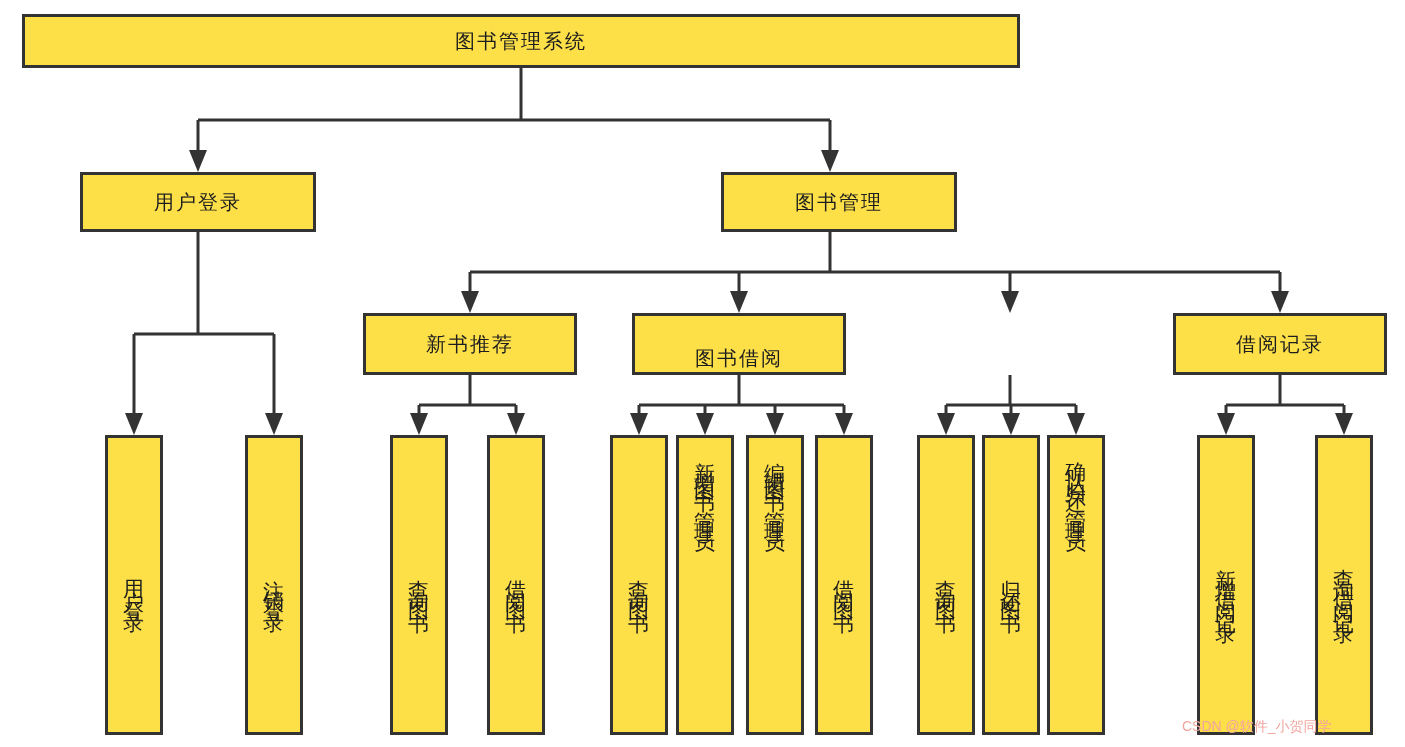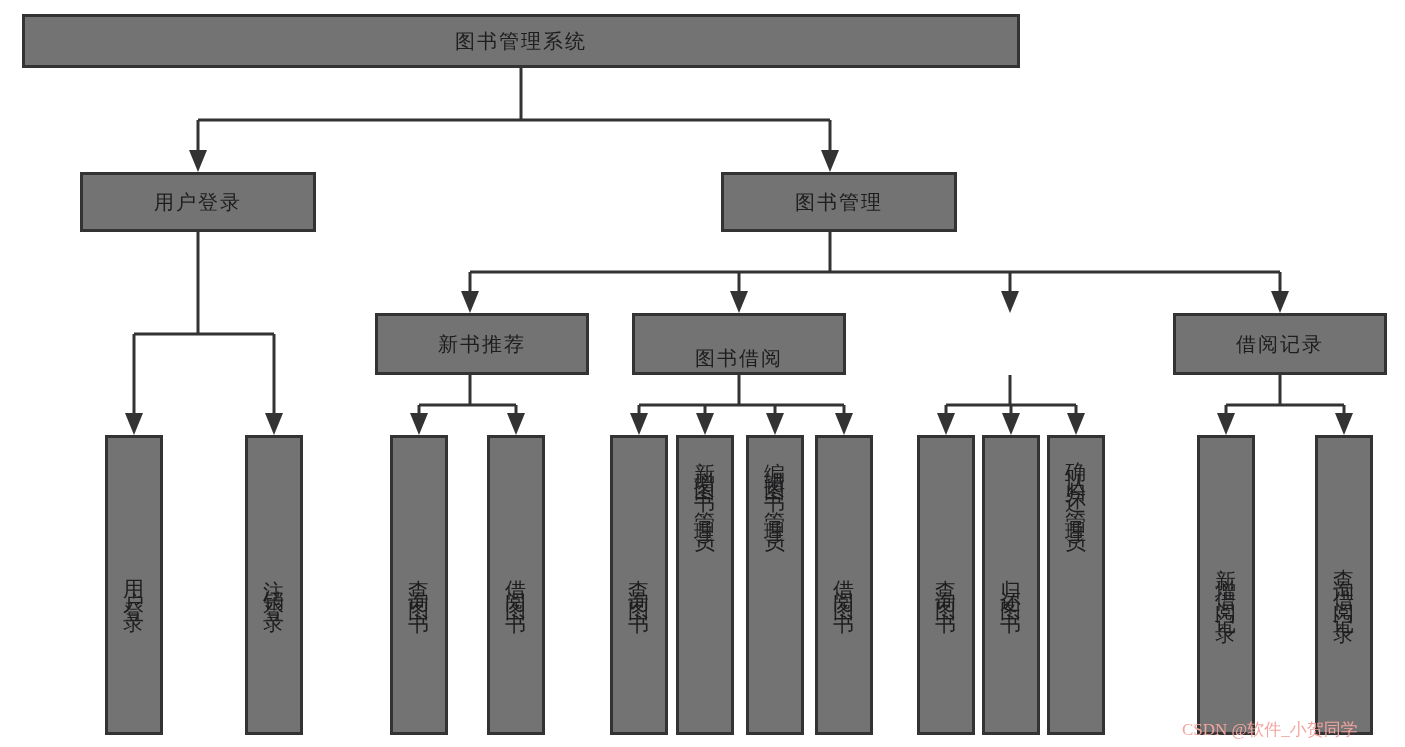--- a/index.html
+++ b/index.html
@@ -7,44 +7,44 @@
     --background:#ffffff; --watermark:#f2a59f;
   }
   *{ box-sizing:border-box; margin:0; padding:0; }
   html,body{ background:var(--background); }
   body{ font-family:"Liberation Sans","DejaVu Sans",sans-serif; color:var(--text); }
   .canvas{ position:relative; width:1405px; height:747px; background:var(--background); overflow:hidden; }
   .wires{ position:absolute; left:0; top:0; width:1405px; height:747px; }
   .wires line{ stroke:var(--line); stroke-width:3; }
   .wires polygon{ fill:var(--line); }
   .node{
-    position:absolute; background:#737373; border:3px solid var(--box-border);
+    position:absolute; background:#fde047; border:3px solid var(--box-border);
     display:flex; align-items:center; justify-content:center;
     font-size:20px; letter-spacing:2px; color:var(--text);
   }
   .root{ left:22px; top:14px; width:998px; height:54px; }
   .lvl2{ width:236px; height:60px; top:172px; }
   .lvl2.a{ left:80px; } .lvl2.b{ left:721px; }
   .lvl3{ width:214px; height:62px; top:313px; }
-  .lvl3.c1{ left:375px; } .lvl3.c2{ left:632px;align-items:flex-end; } .lvl3.c3{ left:903px; } .lvl3.c4{ left:1173px; }
+  .lvl3.c1{ left:363px; } .lvl3.c2{ left:632px;align-items:flex-end; } .lvl3.c3{ left:903px; } .lvl3.c4{ left:1173px; }
   .leaf{ width:58px; height:300px; top:435px; }
   .leaf .vlabel{
     writing-mode:vertical-lr; text-orientation:upright;
     font-size:21px; letter-spacing:11px; line-height:1; white-space:nowrap;
   }
   .leaf.tall{ align-items:flex-start; }
   .leaf.tall .vlabel{ padding-top:7px; letter-spacing:10px; }
   .g1a{ left:105px; } .g1b{ left:245px; }
   .g2a{ left:390px; } .g2b{ left:487px; }
   .g3a{ left:610px; } .g3b{ left:676px; } .g3c{ left:746px; } .g3d{ left:815px; }
   .g4a{ left:917px; } .g4b{ left:982px; } .g4c{ left:1047px; }
   .g5a{ left:1197px; } .g5b{ left:1315px; }
   .watermark{
     position:absolute; left:1182px; top:718px; width:223px;
-    font-size:17px; color:var(--watermark); white-space:nowrap; z-index:5;font-family:Liberation Serif, serif;
+    font-size:14px; color:var(--watermark); white-space:nowrap; z-index:5;
   }
 </style>
 </head>
 <body>
 
 <div class="canvas">
 
   <svg class="wires" viewBox="0 0 1405 747" xmlns="http://www.w3.org/2000/svg">
 
     <line x1="521" y1="68" x2="521" y2="120"></line>

